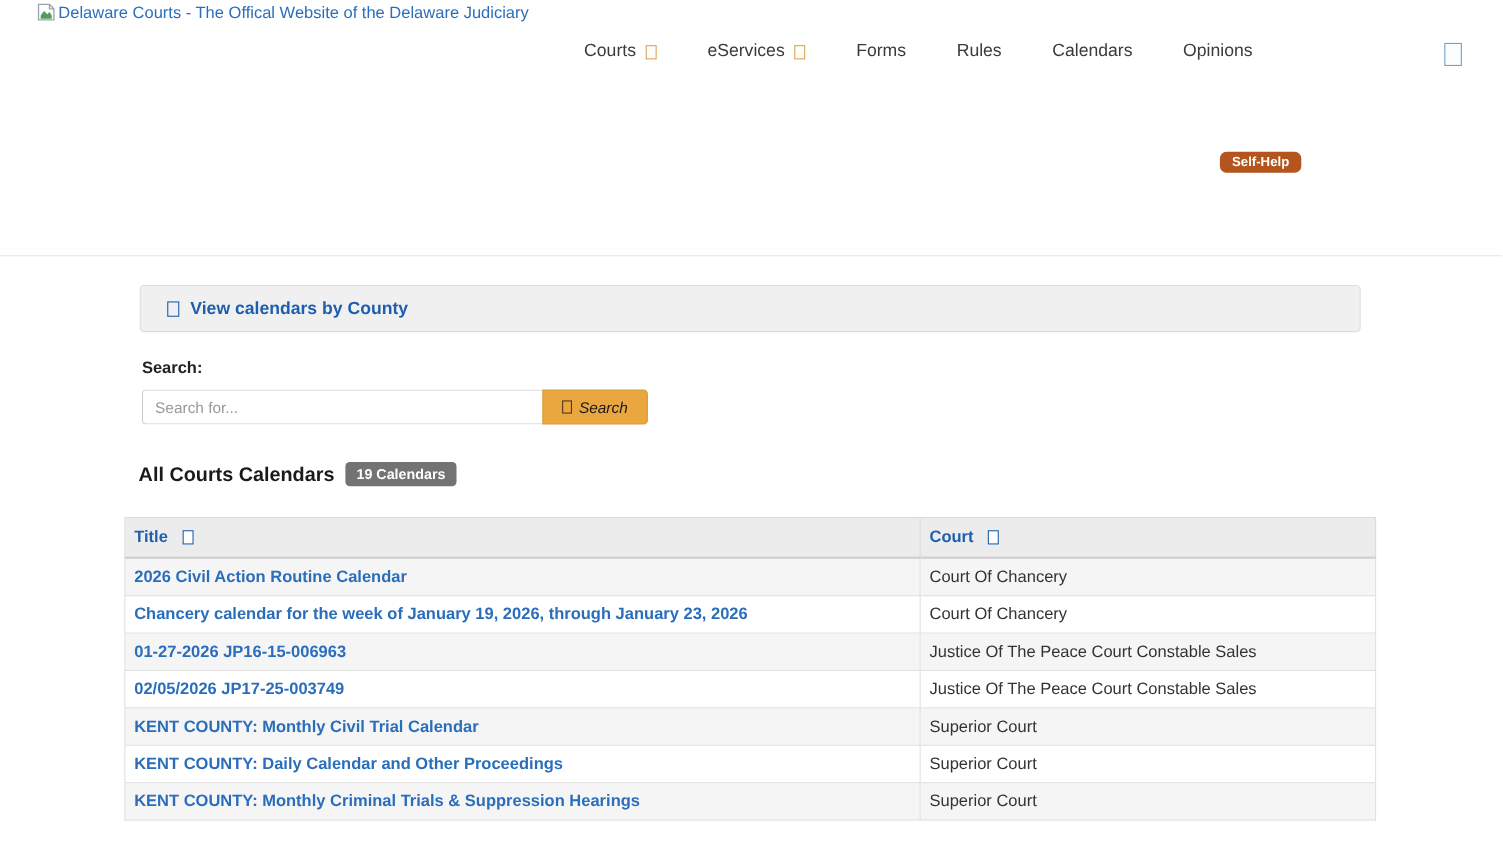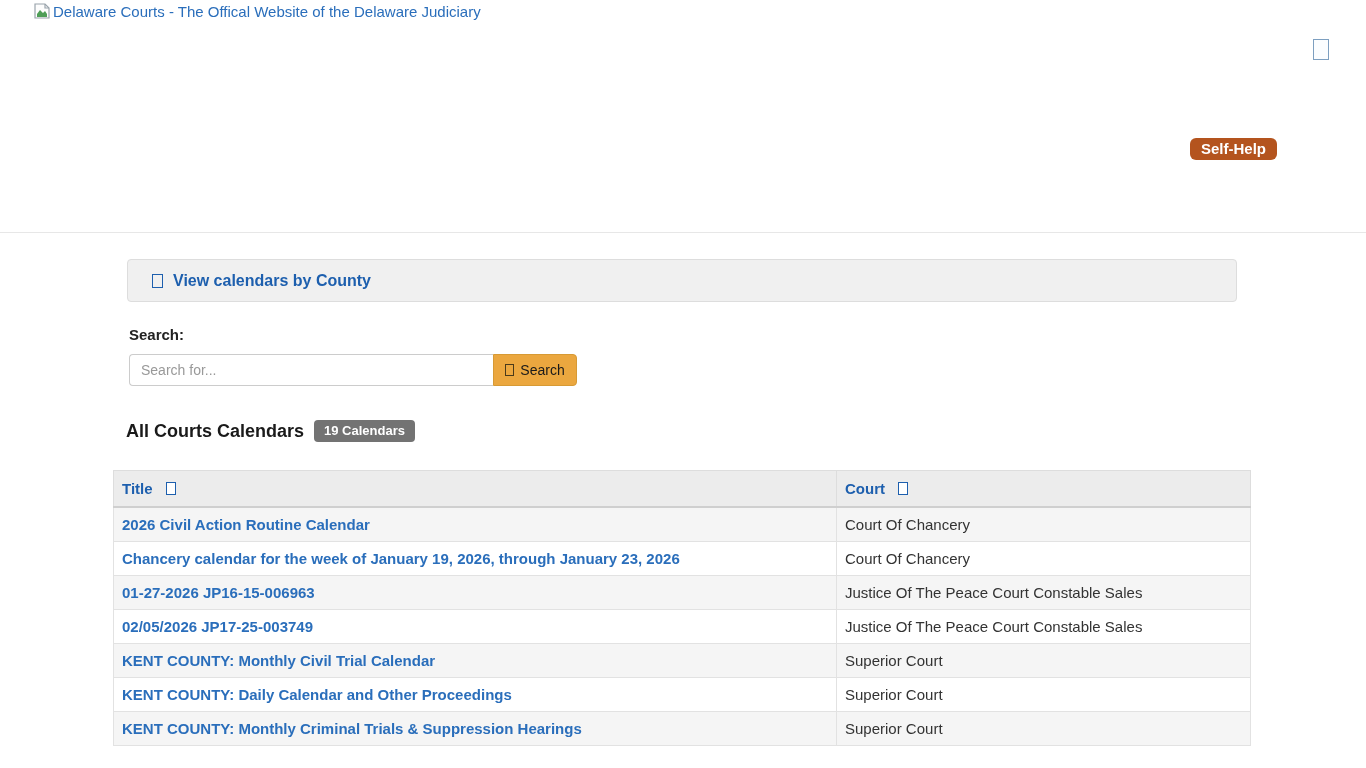--- a/index.html
+++ b/index.html
@@ -54,26 +54,26 @@
     position: absolute;
     left: 1313px; top: 39px;
     width: 16px; height: 21px;
     border: 1px solid #7d9fc0;
     background: #fbfdff;
     cursor: pointer;
   }
 
   .self-help-btn {
     position: absolute;
-    left: 1190px; top: 138px;
+    left: 1109px; top: 138px;
     padding: 2px 11px 3px;
     background: #b4541e;
     color: #fff;
     font-weight: bold;
-    font-size: 15px;
+    font-size: 12px;
     border: none;
     border-radius: 6px;
     cursor: pointer;
   }
 
   
   .content { margin-left: 113px; width: 1138px; }
 
   .accordion-panel {
     margin: 26px 14px 0;
@@ -102,30 +102,31 @@
     border-right: none;
     border-radius: 4px 0 0 4px;
     padding: 0 11px;
     font-size: 14px;
     font-family: "Liberation Sans", sans-serif;
     color: #333;
     outline: none;
   }
   .search-input::placeholder { color: #999; }
   .search-btn {
-    width: 84px; height: 32px;
+    width: 96px; height: 32px;
     background: #eba73f;
     border: 1px solid #d79a35;
     border-radius: 0 4px 4px 0;
     font-size: 14px;
     font-family: "Liberation Sans", sans-serif;
     color: #1a1a1a;
     display: flex; align-items: center; justify-content: center;
     gap: 6px;
     cursor: pointer;
+    font-style: italic;
   }
 
   .section-heading-row {
     margin: 34px 0 0 13px;
     display: flex; align-items: center; gap: 10px;
   }
   .section-title { font-size: 18px; font-weight: bold; color: #1a1a1a; }
   .count-badge {
     background: #737373;
     color: #fff;
@@ -178,20 +179,42 @@
 <header class="site-header">
   <a class="logo-link">
     <svg class="broken-img" viewBox="0 0 18 18">
       <path d="M2 2 h10 l4 4 v10 h-14 z" fill="#fdfdfd" stroke="#9aa4ac" stroke-width="1.2"></path>
       <path d="M12 2 v4 h4" fill="none" stroke="#9aa4ac" stroke-width="1.2"></path>
       <path d="M4 12 l3-4 3 3 2-2 2 3 v3 h-10 z" fill="#4f9e57"></path>
     </svg>
     <span>Delaware Courts - The Offical Website of the Delaware Judiciary</span>
   </a>
 
+  <nav class="main-nav">
+    <div class="nav-item">
+      <span>Courts</span>
+      <span class="tofu"></span>
+    </div>
+    <div class="nav-item">
+      <span>eServices</span>
+      <span class="tofu"></span>
+    </div>
+    <div class="nav-item">
+      <span>Forms</span>
+    </div>
+    <div class="nav-item">
+      <span>Rules</span>
+    </div>
+    <div class="nav-item">
+      <span>Calendars</span>
+    </div>
+    <div class="nav-item">
+      <span>Opinions</span>
+    </div>
+  </nav>
 
   <span class="nav-search-box"></span>
 
   <button class="self-help-btn">Self-Help</button>
 </header>
 
 <main class="content">
 
 
   <div class="accordion-panel">

